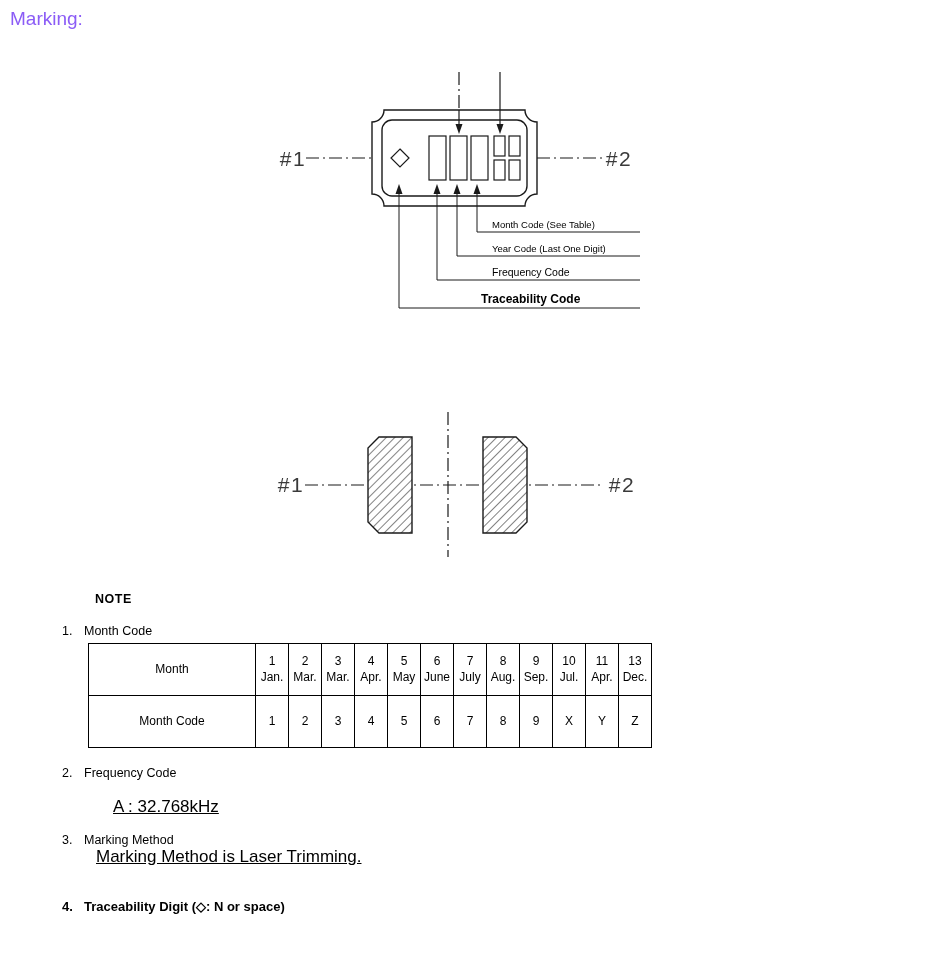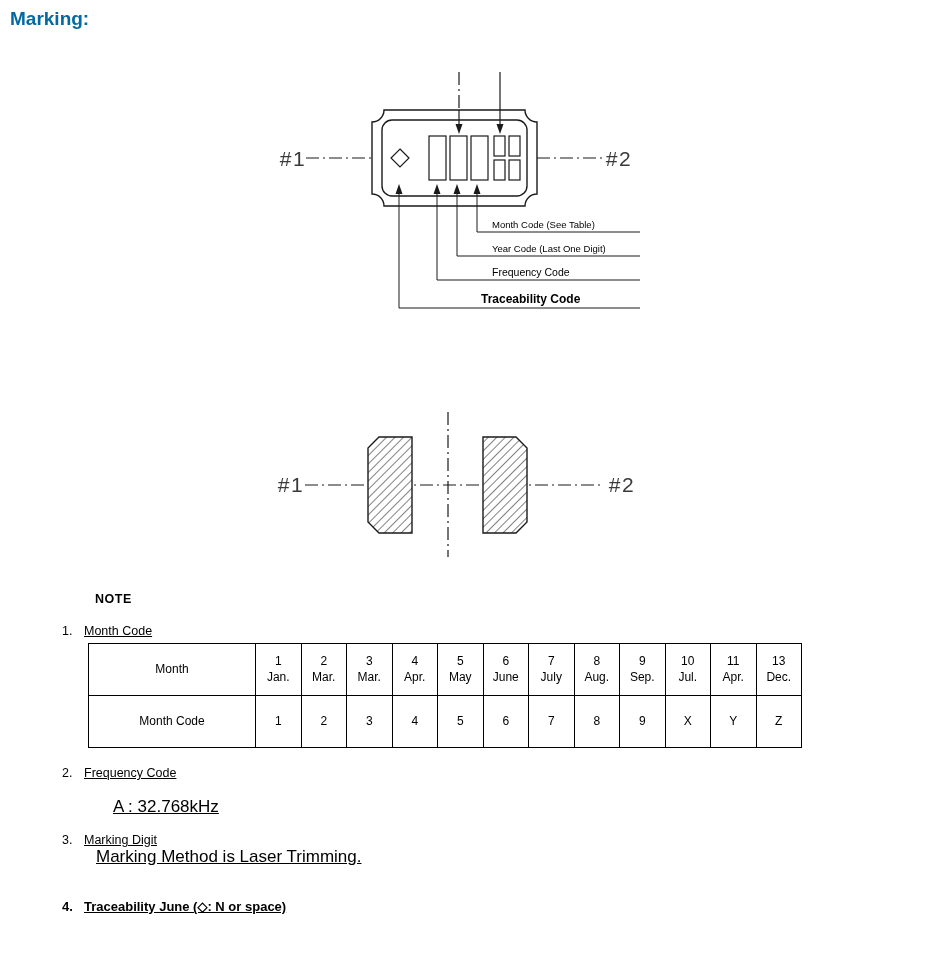--- a/index.html
+++ b/index.html
@@ -3,36 +3,36 @@
 <meta charset="utf-8">
 <style>
   * { margin:0; padding:0; box-sizing:border-box; }
   html,body { background:#fff; }
   body { width:929px; height:965px; font-family:"Liberation Sans", sans-serif; color:#000; }
   .page { position:relative; width:929px; height:965px; background:#fff; overflow:hidden; }
   .abs { position:absolute; }
   #diagram-svg { position:absolute; left:0; top:0; z-index:0; }
   .html-layer { position:relative; z-index:1; }
 
-  .page-title { font-size:19px; color:#0369a1;font-weight:bold; }
+  .page-title { font-size:19px; color:#8b5cf6; }
 
   svg text { font-family:"Liberation Sans", sans-serif; fill:#000; stroke:none; }
   .pin-label { font-size:21px; letter-spacing:1.5px; fill:#3a3a3a; font-weight:400; }
   .callout-sm { font-size:9.5px; }
   .callout-md { font-size:10.5px; }
   .callout-lg { font-size:12px; font-weight:bold; }
   .dashdot { stroke-dasharray:13 4 2 4; }
 
   .note-heading { font-size:12.5px; font-weight:bold; letter-spacing:0.5px; }
-  .note-item { font-size:12.5px;text-decoration:underline; }
+  .note-item { font-size:12.5px; }
   .note-item .num { display:inline-block; width:22px; }
   .note-item-bold { font-weight:bold; font-size:13px; }
   .note-detail { font-size:17px;text-decoration:underline; }
 
-  .month-table { border-collapse:collapse; table-layout:fixed; width:714px; background:#fff; }
+  .month-table { border-collapse:collapse; table-layout:fixed; width:564px; background:#fff; }
   .month-table td { border:1.2px solid #000; text-align:center; vertical-align:middle;
                     font-size:12px; line-height:1.3; height:52px; padding:0; }
   .month-table td.rowhead { width:167px; }
 </style>
 </head>
 <body>
 
 <div class="page">
 
   <svg id="diagram-svg" width="929" height="965" viewBox="0 0 929 965">
@@ -181,22 +181,22 @@
           </tr>
       </tbody>
     </table>
 
     <div class="abs note-item" style="left:62px; top:766px;">
       <span class="num">2.</span><span>Frequency Code</span>
     </div>
     <div class="abs note-detail" style="left:113px; top:797px;">A : 32.768kHz</div>
 
     <div class="abs note-item" style="left:62px; top:833px;">
-      <span class="num">3.</span><span>Marking Digit</span>
+      <span class="num">3.</span><span>Marking Method</span>
     </div>
     <div class="abs note-detail" style="left:96px; top:847px;">Marking Method is Laser Trimming.</div>
 
     <div class="abs note-item note-item-bold" style="left:62px; top:899px;">
-      <span class="num">4.</span><span>Traceability June  (◇: N or space)</span>
+      <span class="num">4.</span><span>Traceability Digit  (◇: N or space)</span>
     </div>
   </div>
 
 </div>
 
 </body></html>

